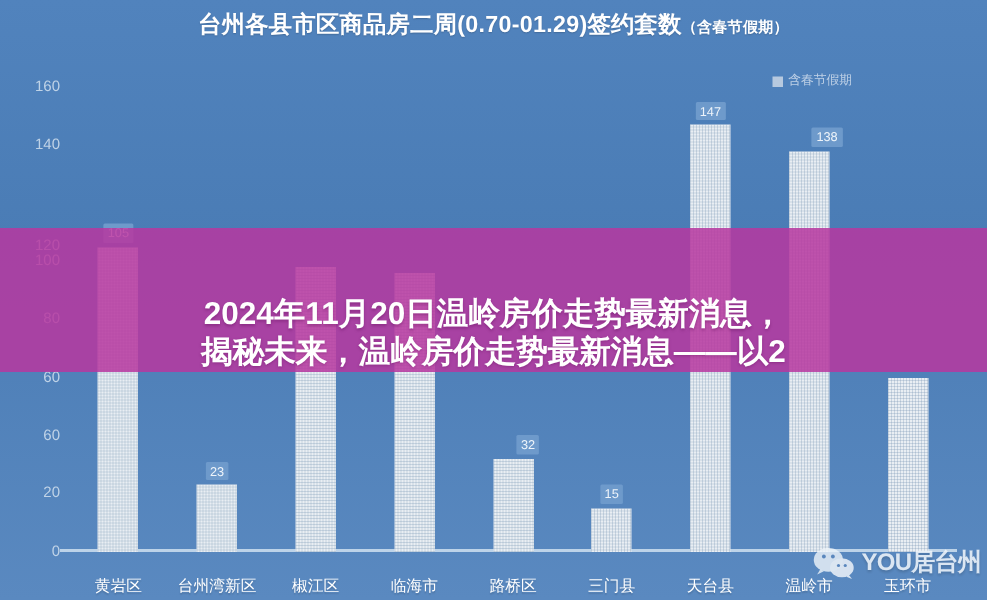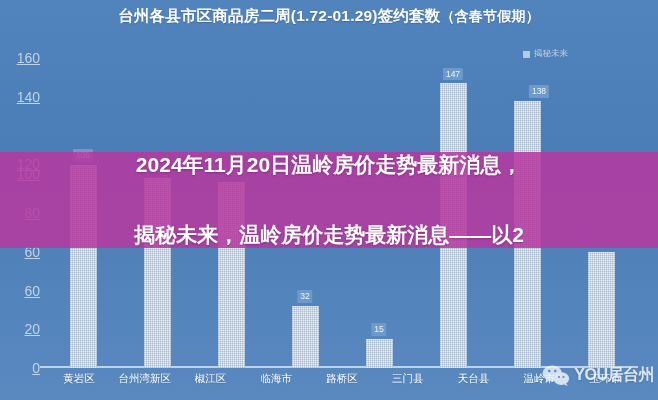--- a/index.html
+++ b/index.html
@@ -21,21 +21,21 @@
     position:absolute;left:0;top:6px;width:658px;
     text-align:center;
     color:#ffffff;
     font-size:15.5px;
     font-weight:bold;
     letter-spacing:0.2px;
     white-space:nowrap;
     text-shadow:0 1px 1px rgba(0,0,0,0.18);
   }
   .chart-title .subtitle{
-    font-size:14px;
+    font-size:10px;
     font-weight:bold;
   }
 
   
   .legend{
     position:absolute;right:90px;top:48px;
     display:flex;align-items:center;gap:4px;
     opacity:0.72;
   }
   .legend-swatch{
@@ -49,24 +49,23 @@
   .plot{
     position:absolute;
     left:46px;top:58px;
     width:592px;height:310px;
   }
   .axis-y-label{
     position:absolute;
     right:calc(100% + 6px);
     transform:translateY(-50%);
     color:#ccdcec;
-    font-size:14px;
+    font-size:10px;
     white-space:nowrap;
     opacity:0.9;
-    text-decoration:underline;
   }
   .axis-line-x{
     position:absolute;left:-6px;bottom:0;width:598px;height:1.6px;
     background:#cfe0f0;opacity:0.85;
   }
 
   .bars{
     position:absolute;left:0;right:0;bottom:0;top:0;
     display:flex;
     align-items:flex-end;
@@ -108,30 +107,31 @@
     display:flex;
     justify-content:space-around;
   }
   .x-label{
     flex:1 1 0;
     text-align:center;
     color:#ffffff;
     font-size:10.5px;
     white-space:nowrap;
     text-shadow:0 1px 1px rgba(0,0,0,0.15);
+    margin-top:12px;
   }
 
   
   .overlay-band{
     position:absolute;
     left:0;top:152px;width:658px;height:96px;
     background:rgba(183,56,160,0.86);
     display:flex;
     flex-direction:column;
-    justify-content:space-between;
+    justify-content:flex-end;
     align-items:center;
     overflow:hidden;
   }
   .overlay-line{
     color:#ffffff;
     font-weight:bold;
     font-size:21px;
     line-height:1.22;
     letter-spacing:0px;
     white-space:nowrap;
@@ -156,26 +156,26 @@
     white-space:nowrap;
     text-shadow:0 1px 2px rgba(0,0,0,0.2);
   }
 </style>
 </head>
 <body>
 
 <div id="stage">
 
   <div class="chart-title">
-    <span>台州各县市区商品房二周(1.72-01.29)签约套数</span><span class="subtitle">（含春节假期）</span>
+    <span>台州各县市区商品房二周(0.70-01.29)签约套数</span><span class="subtitle">（含春节假期）</span>
   </div>
 
   <div class="legend">
     <span class="legend-swatch"></span>
-    <span class="legend-label">揭秘未来</span>
+    <span class="legend-label">含春节假期</span>
   </div>
 
   <div class="plot">
     <div id="y-axis">
         <div class="axis-y-label" style="top: 310px;">0</div>
         <div class="axis-y-label" style="top: 271.25px; text-align: right;">20</div>
         <div class="axis-y-label" style="top: 232.5px;">60</div>
         <div class="axis-y-label" style="top: 193.75px;">60</div>
         <div class="axis-y-label" style="top: 155px;">80</div>
         <div class="axis-y-label" style="top: 116.25px;">100</div>
@@ -183,27 +183,31 @@
         <div class="axis-y-label" style="top: 38.75px;">140</div>
         <div class="axis-y-label" style="top: 0px;">160</div>
       </div>
     <div class="axis-line-x"></div>
     <div class="bars" id="bars">
         <div class="bar-slot">
           <div class="bar-value" style="bottom: 206.438px; text-align: right;">105</div>
           <div class="bar" style="height: 203.438px;"></div>
         </div>
         <div class="bar-slot">
+          <div class="bar-value" style="bottom: 47.5625px;">23</div>
+          <div class="bar" style="height: 44.5625px;"></div>
+        </div>
+        <div class="bar-slot">
           <div class="bar" style="height: 189.875px;"></div>
         </div>
         <div class="bar-slot">
           <div class="bar" style="height: 186px;"></div>
         </div>
         <div class="bar-slot">
-          <div class="bar-value" style="bottom: 65px;">32</div>
+          <div class="bar-value" style="bottom: 65px; margin-left: 10px;">32</div>
           <div class="bar" style="height: 62px;"></div>
         </div>
         <div class="bar-slot">
           <div class="bar-value" style="bottom: 32.0625px;">15</div>
           <div class="bar" style="height: 29.0625px;"></div>
         </div>
         <div class="bar-slot">
           <div class="bar-value" style="bottom: 287.812px; margin-top: 29px;">147</div>
           <div class="bar" style="height: 284.812px;"></div>
         </div>

